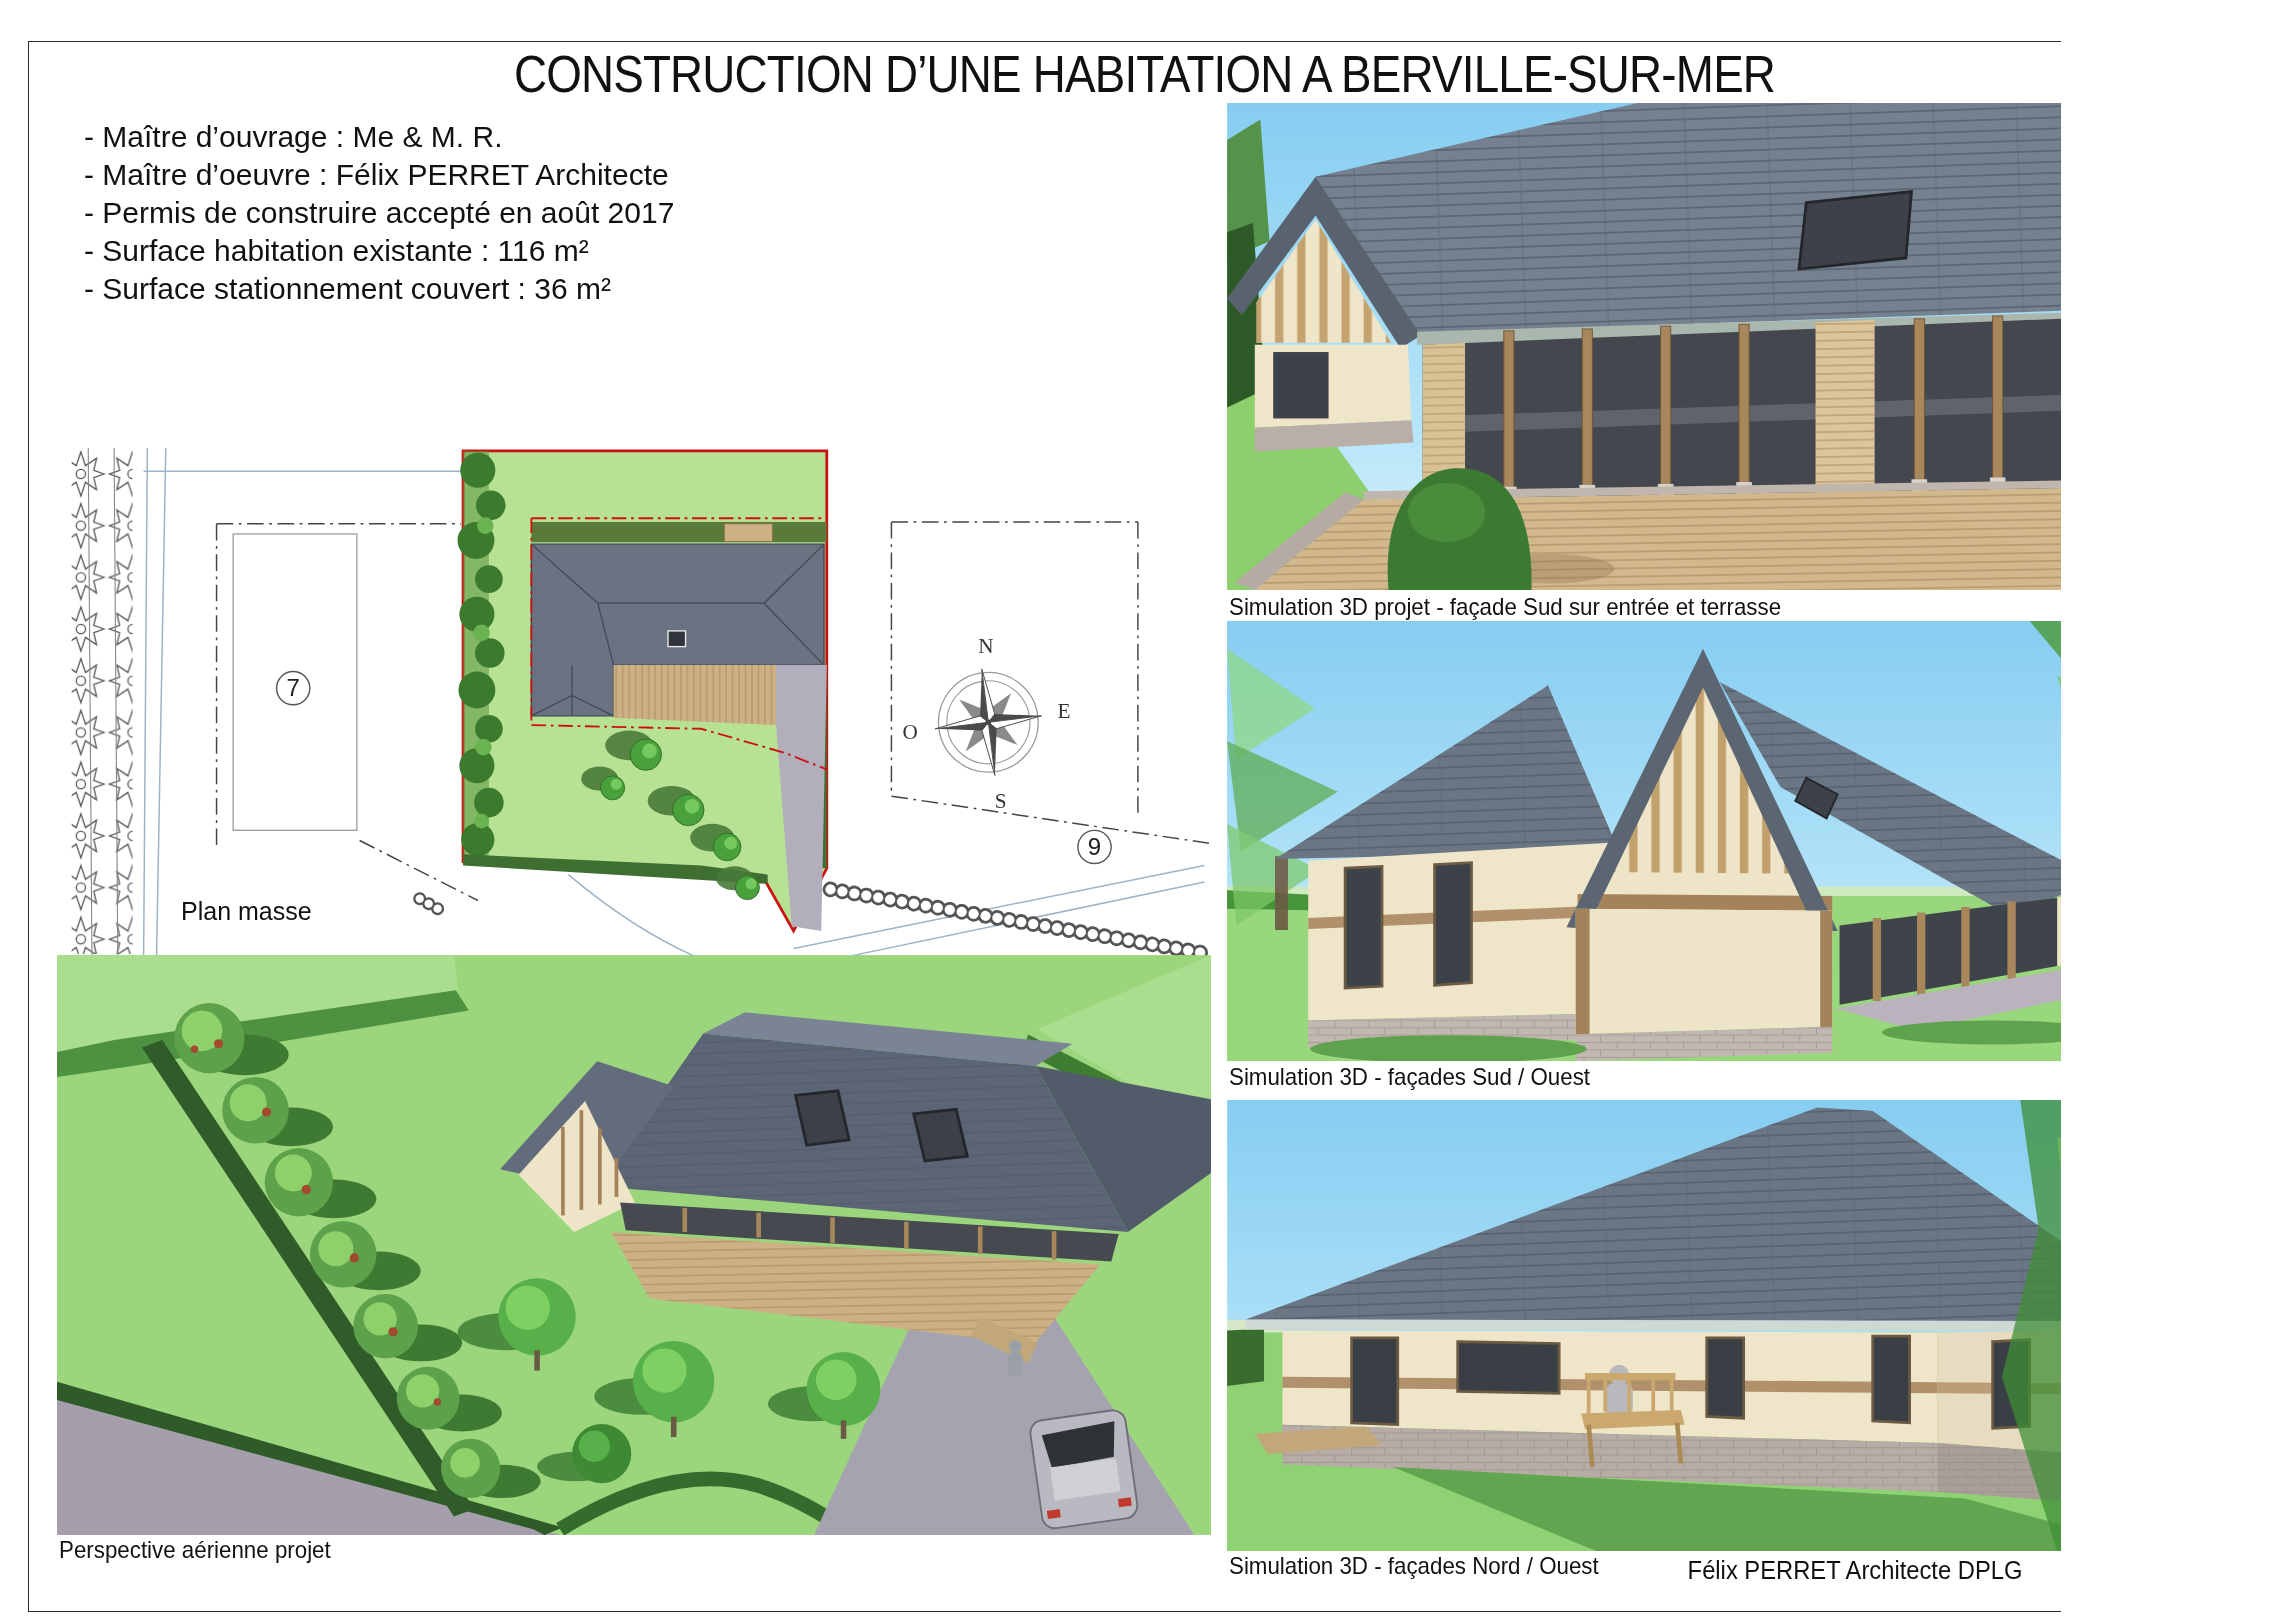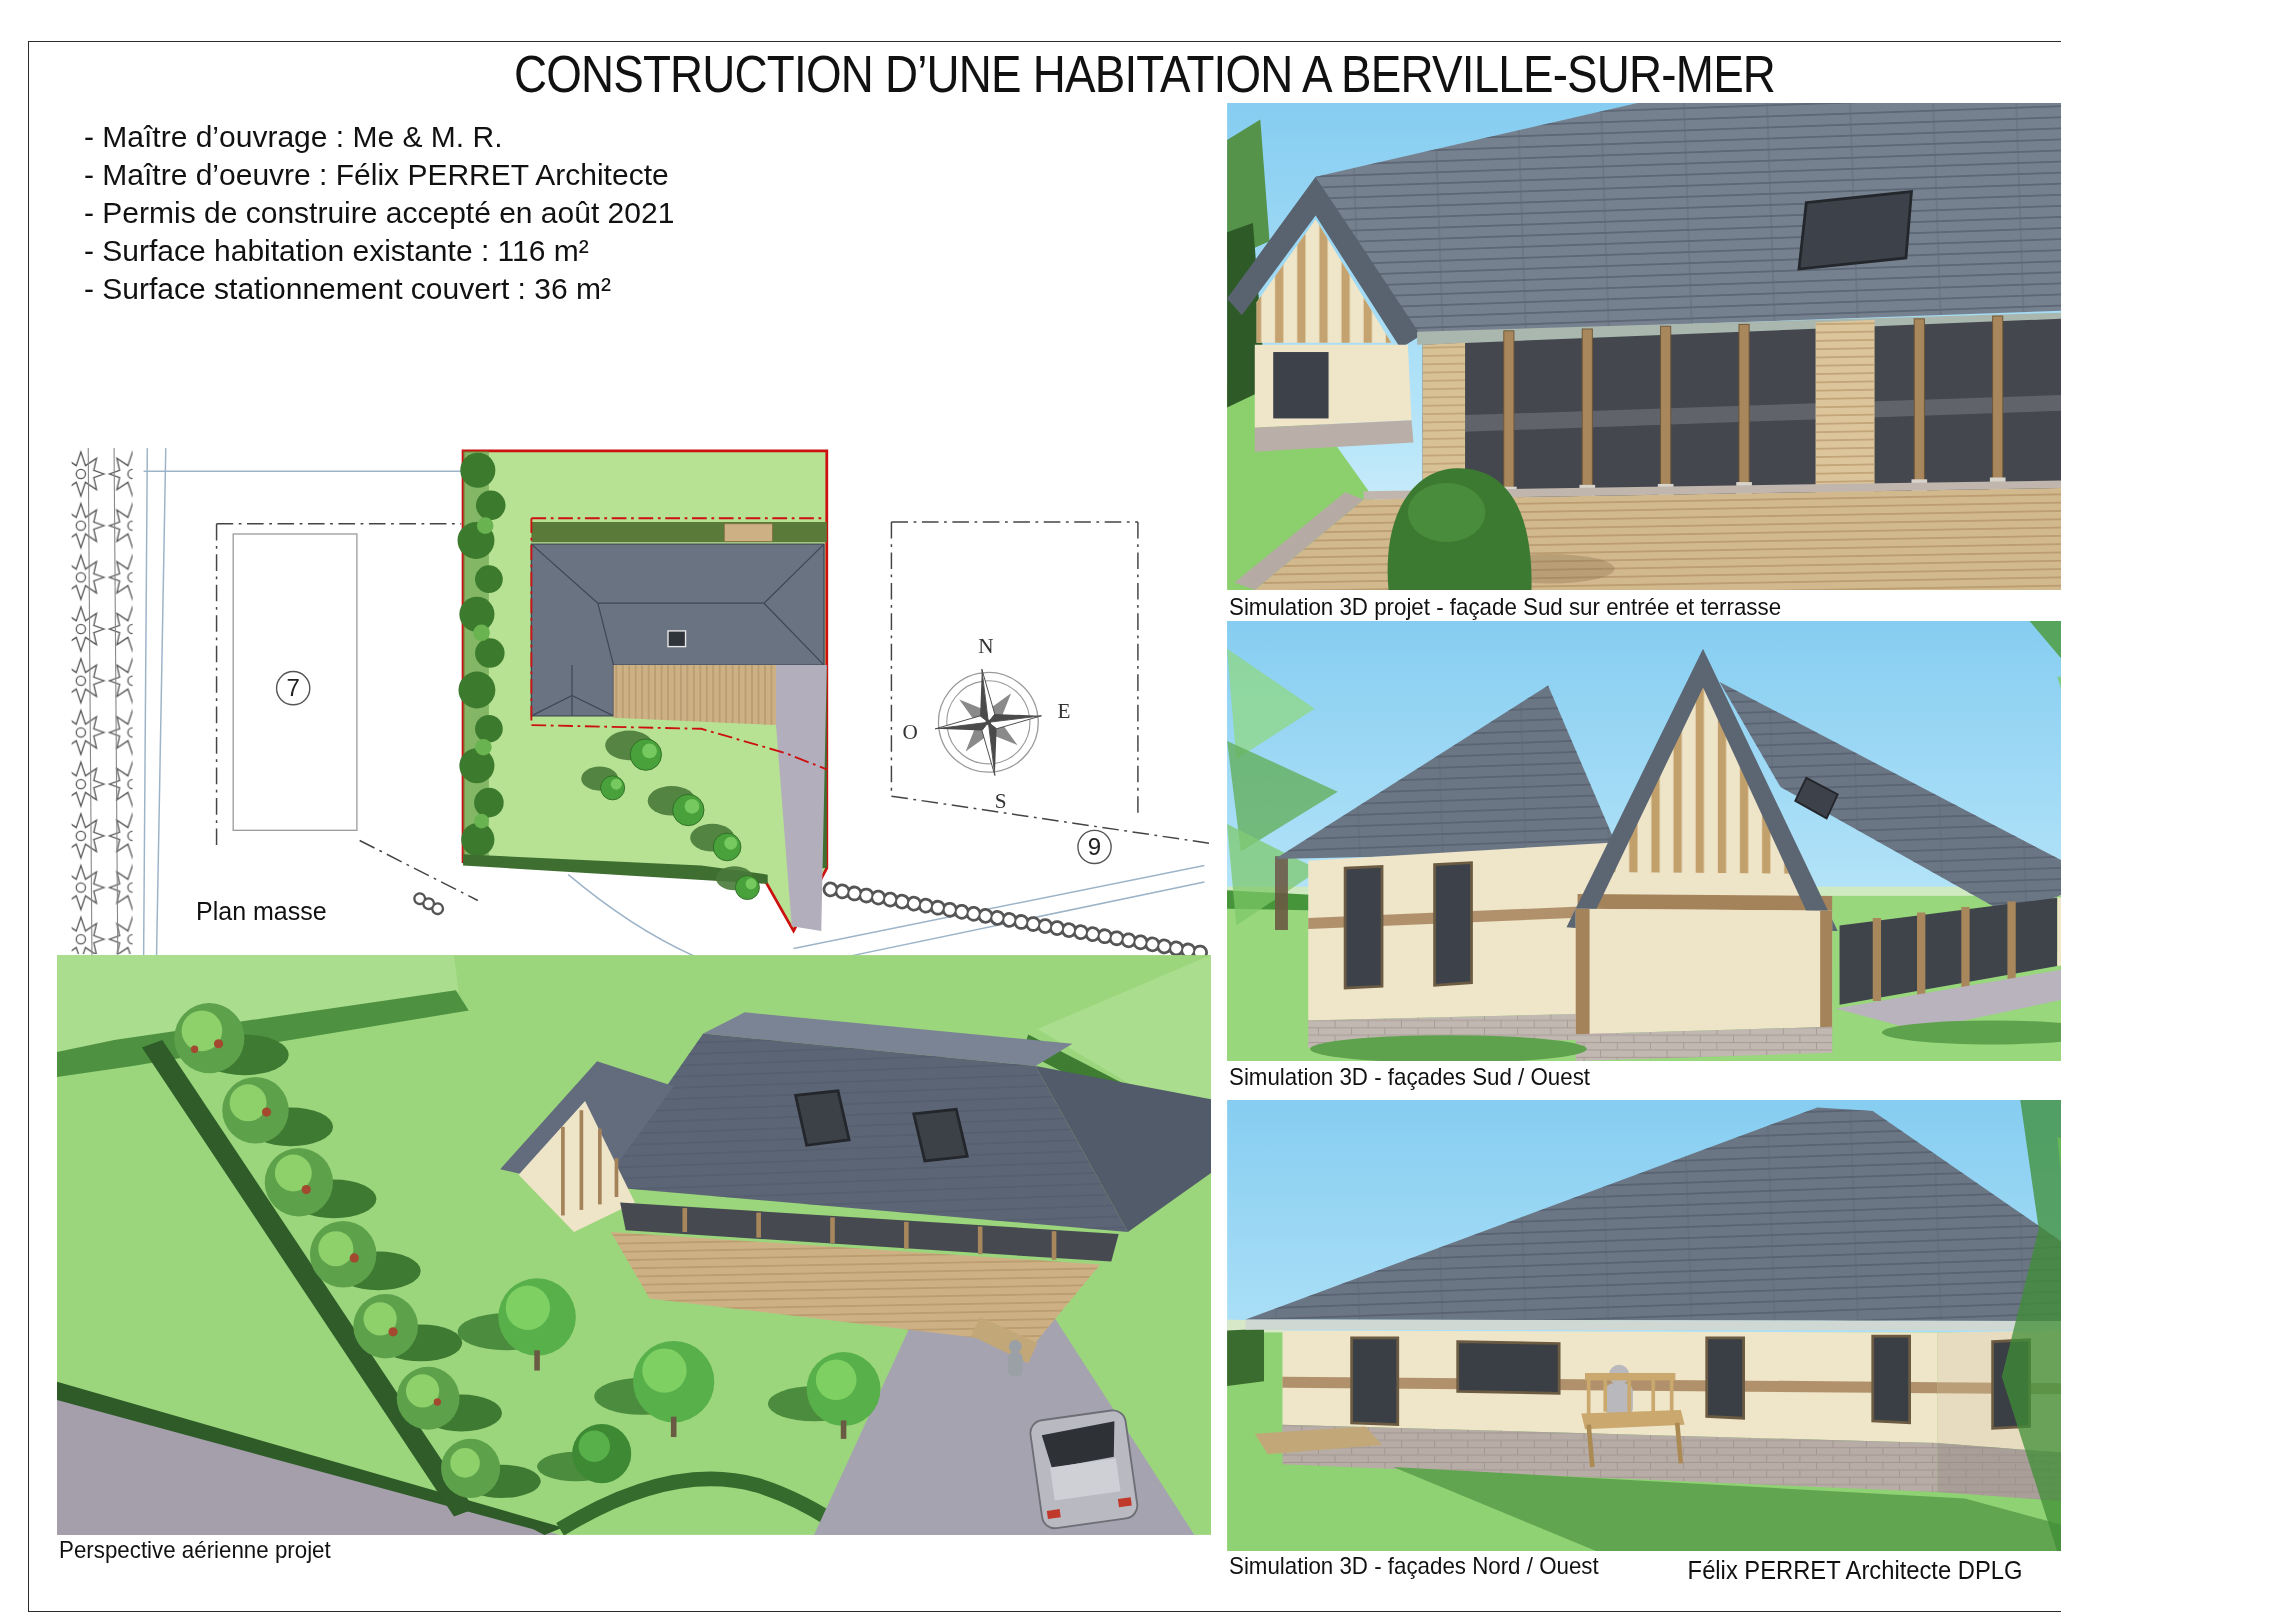--- a/index.html
+++ b/index.html
@@ -7,21 +7,21 @@
          font-family:"Liberation Sans",sans-serif;color:#111;}
   .frame{position:absolute;left:28px;top:41px;width:2232px;height:1569px;
          border:1.8px solid #2b2b2b;background:#fff;}
   .title{position:absolute;left:0;top:44px;width:2289px;text-align:center;
          font-size:52px;font-weight:500;letter-spacing:-0.9px;white-space:nowrap;
          transform:scaleX(0.88);transform-origin:50% 50%;}
   .info{position:absolute;left:48px;top:118px;width:1158px;font-size:30px;line-height:38px;margin-left:36px;}
   .info div{margin:0;}
   .caption{position:absolute;font-size:24px;white-space:nowrap;
            transform:scaleX(0.93);transform-origin:0 50%;}
-  .plan-label{position:absolute;left:196px;top:897px;font-size:25px;}
+  .plan-label{position:absolute;left:181px;top:897px;font-size:25px;}
   .signature{position:absolute;right:39px;top:1556px;font-size:25px;white-space:nowrap;
              transform:scaleX(0.95);transform-origin:100% 50%;}
   .fig{position:absolute;display:block;}
   svg{display:block;}
 </style>
 </head>
 <body>
 
 <div class="sheet">
   <div class="frame"></div>
@@ -57,21 +57,21 @@
         <circle cx="28" cy="28" r="5" fill="#fff" stroke="#555" stroke-width="1.4"></circle>
       </pattern>
     </defs>
   </svg>
 
   <div class="title">CONSTRUCTION D’UNE HABITATION A BERVILLE-SUR-MER</div>
 
   <div class="info">
     <div>- Maître d’ouvrage : Me &amp; M. R.</div>
     <div>- Maître d’oeuvre : Félix PERRET Architecte</div>
-    <div>- Permis de construire accepté en août 2021</div>
+    <div>- Permis de construire accepté en août 2017</div>
     <div>- Surface habitation existante : 116 m²</div>
     <div>- Surface stationnement couvert : 36 m²</div>
   </div>
 
   <svg class="fig" style="left:55px;top:448px" width="1154" height="508" viewBox="0 0 1250 550">
     <rect x="0" y="0" width="1250" height="550" fill="#ffffff"></rect>
 
     <g>
       <rect x="18" y="2" width="66" height="546" fill="url(#p-planttree)"></rect>
       <line x1="36" y1="0" x2="40" y2="550" stroke="#888" stroke-width="1.2"></line>

